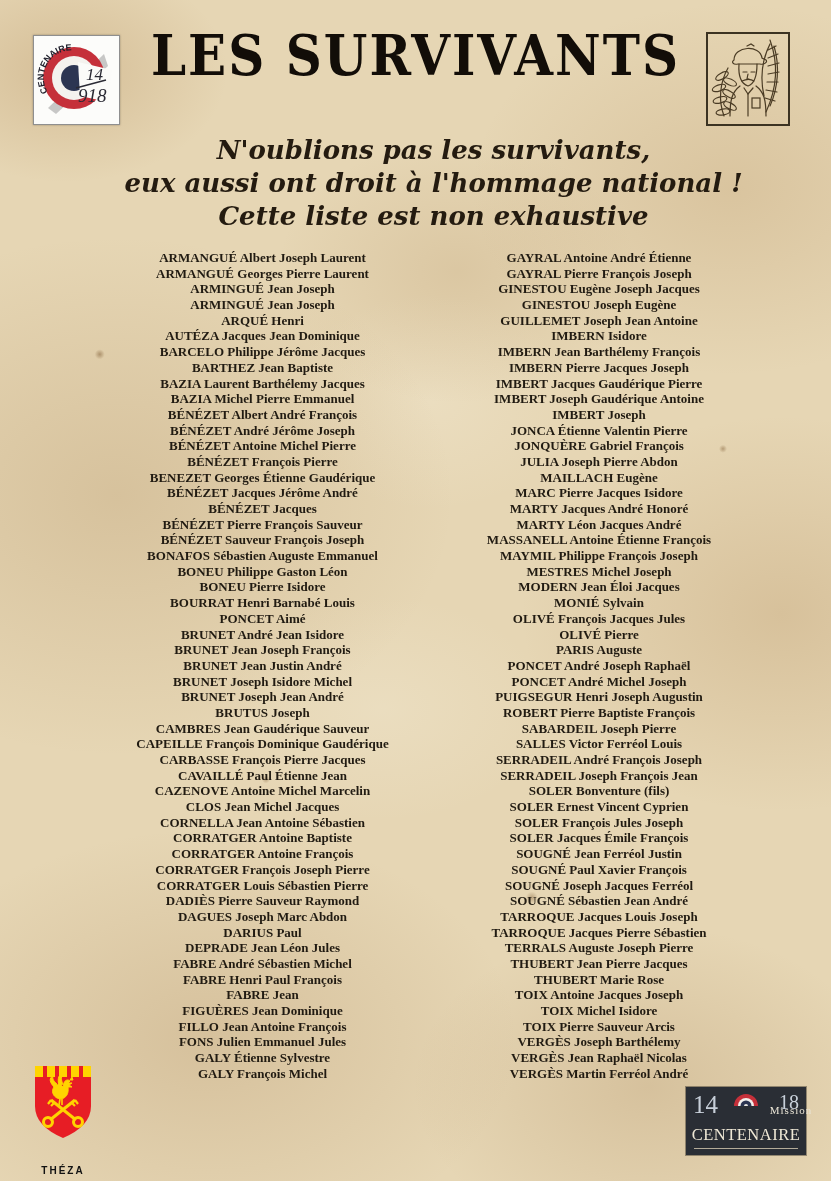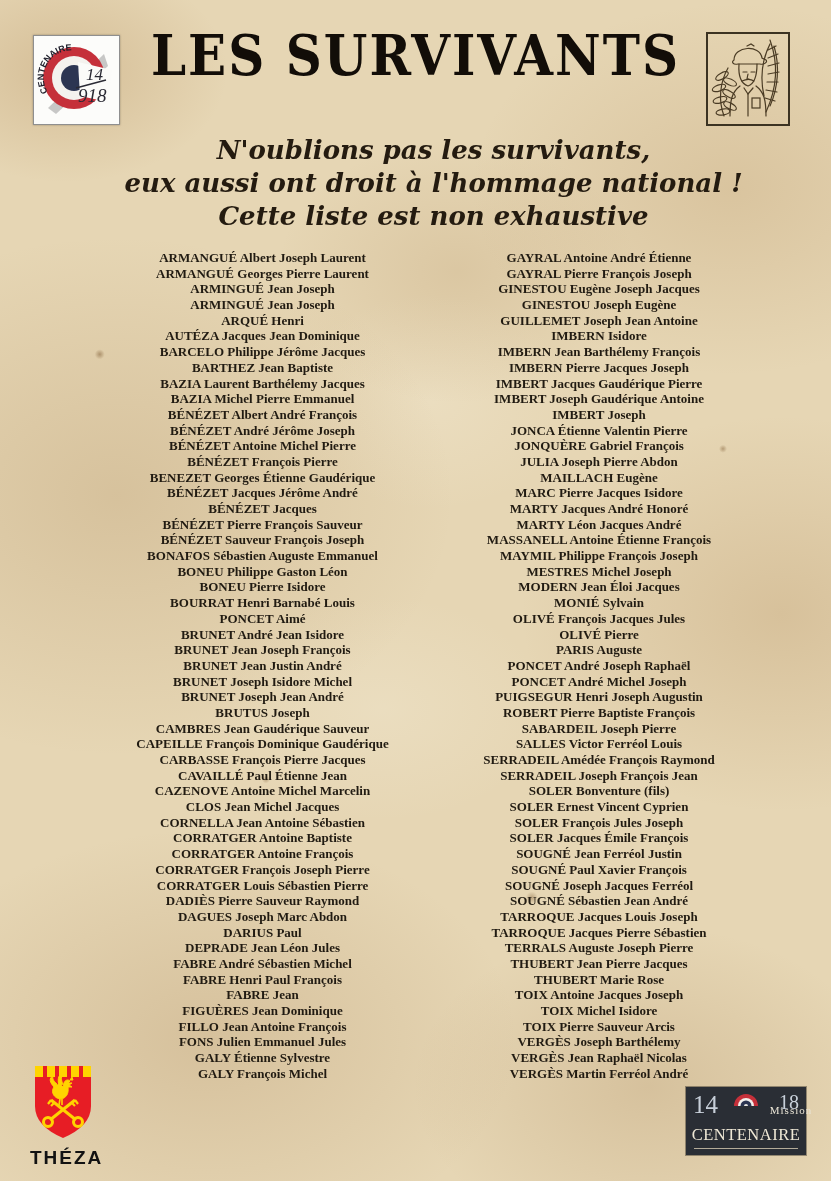--- a/index.html
+++ b/index.html
@@ -67,24 +67,24 @@
   }
   
   .soldier-frame{
     position:absolute;left:706px;top:32px;width:84px;height:94px;
     border:2px solid #3c3322;
     box-sizing:border-box;
   }
   
   .theza{position:absolute;left:30px;top:1064px;width:66px;text-align:center;}
   .theza-label{
-    margin-top:3px;
+    margin-top:21px;
     font-family:"Liberation Sans", sans-serif;
     font-weight:bold;
-    font-size:19px;
+    font-size:10px;
     letter-spacing:2px;
     color:#121212;
   }
   
   .mission{
     position:absolute;left:686px;top:1087px;width:120px;height:68px;
     background:#2a2e35;
     box-shadow:0 0 0 1px rgba(0,0,0,.35);
   }
   .mission-14{
@@ -261,21 +261,21 @@
       <div class="name-row">MONIÉ Sylvain</div>
       <div class="name-row">OLIVÉ François Jacques Jules</div>
       <div class="name-row">OLIVÉ Pierre</div>
       <div class="name-row">PARIS Auguste</div>
       <div class="name-row">PONCET André Joseph Raphaël</div>
       <div class="name-row">PONCET André Michel Joseph</div>
       <div class="name-row">PUIGSEGUR Henri Joseph Augustin</div>
       <div class="name-row">ROBERT Pierre Baptiste François</div>
       <div class="name-row">SABARDEIL Joseph Pierre</div>
       <div class="name-row">SALLES Victor Ferréol Louis</div>
-      <div class="name-row">SERRADEIL Amédée François Raymond</div>
+      <div class="name-row">SERRADEIL André François Joseph</div>
       <div class="name-row">SERRADEIL Joseph François Jean</div>
       <div class="name-row">SOLER Bonventure (fils)</div>
       <div class="name-row">SOLER Ernest Vincent Cyprien</div>
       <div class="name-row">SOLER François Jules Joseph</div>
       <div class="name-row">SOLER Jacques Émile François</div>
       <div class="name-row">SOUGNÉ Jean Ferréol Justin</div>
       <div class="name-row">SOUGNÉ Paul Xavier François</div>
       <div class="name-row">SOUGNÉ Joseph Jacques Ferréol</div>
       <div class="name-row">SOUGNÉ Sébastien Jean André</div>
       <div class="name-row">TARROQUE Jacques Louis Joseph</div>

